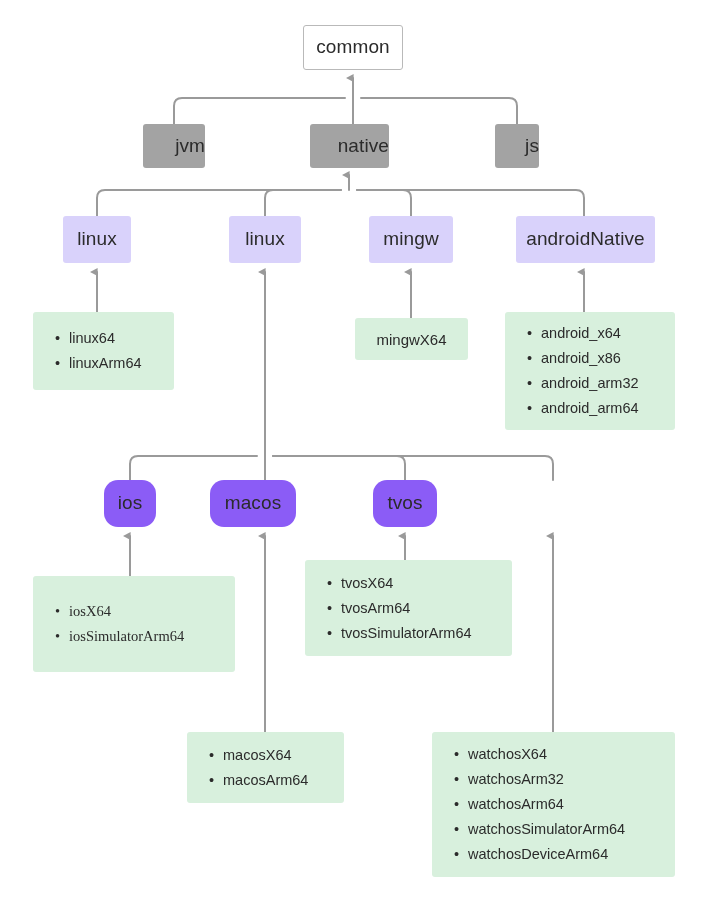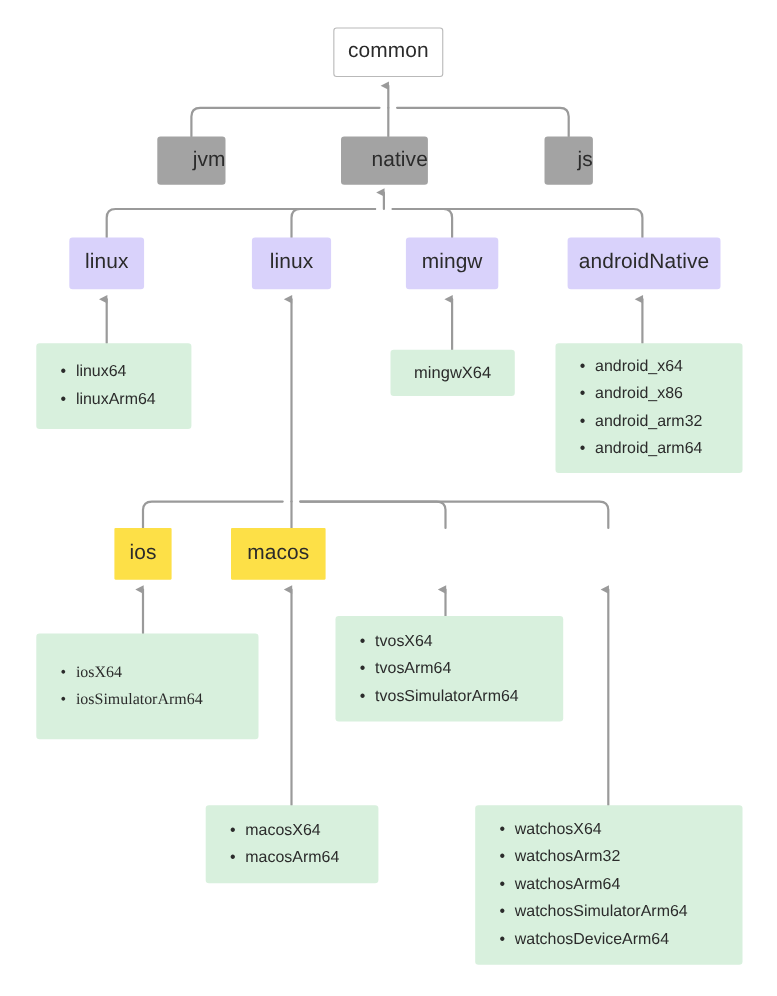--- a/index.html
+++ b/index.html
@@ -53,22 +53,22 @@
     background: #a3a3a3;
     border-radius: 3px;
     justify-content: flex-end;
   }
   .node.tier-purple {
     background: #d9d2fb;
     border-radius: 3px;
     justify-content: center;
   }
   .node.tier-orange {
-    background: #fde047;
-    border-radius: 1px;
+    background: #8b5cf6;
+    border-radius: 14px;
     align-items: center;
   }
   .leafbox {
     position: absolute;
     z-index: 2;
     box-sizing: border-box;
     background: #d8f0dd;
     border-radius: 3px;
     padding: 14px 16px 14px 18px;
     display: flex;
@@ -193,20 +193,23 @@
       <li>android_arm64</li>
     </ul>
   </div>
 
   <div class="node tier-orange" style="left:104px; top:480px; width:52px; height:47px;">
     <span>ios</span>
   </div>
   <div class="node tier-orange" style="left:210px; top:480px; width:86px; height:47px;">
     <span>macos</span>
   </div>
+  <div class="node tier-orange" style="left:373px; top:480px; width:64px; height:47px;">
+    <span>tvos</span>
+  </div>
 
   <div class="leafbox" style="left:33px; top:576px; width:202px; height:96px;font-family:Liberation Serif, serif;">
     <ul>
       <li>iosX64</li>
       <li>iosSimulatorArm64</li>
     </ul>
   </div>
 
   <div class="leafbox" style="left:305px; top:560px; width:207px; height:96px;">
     <ul>

